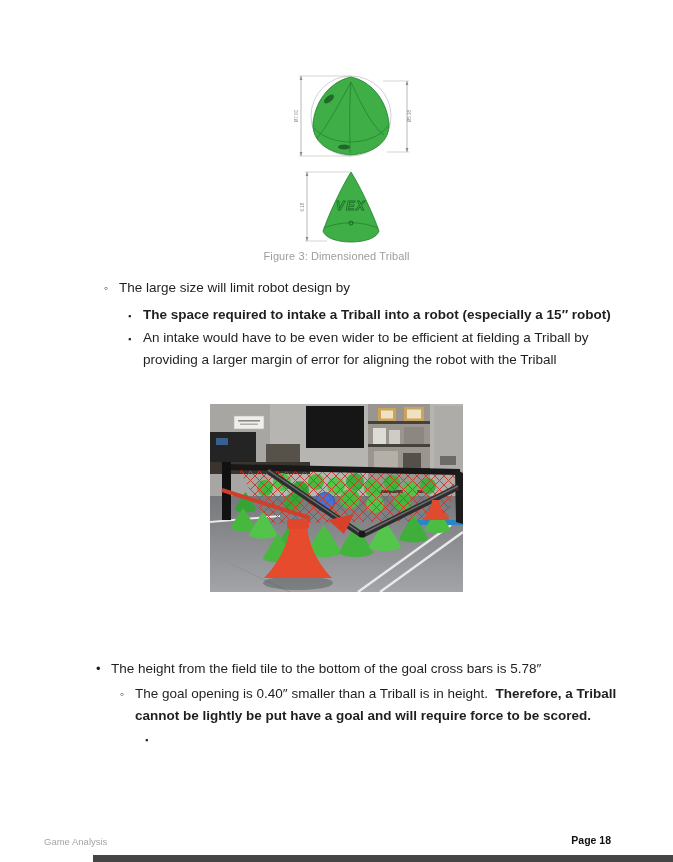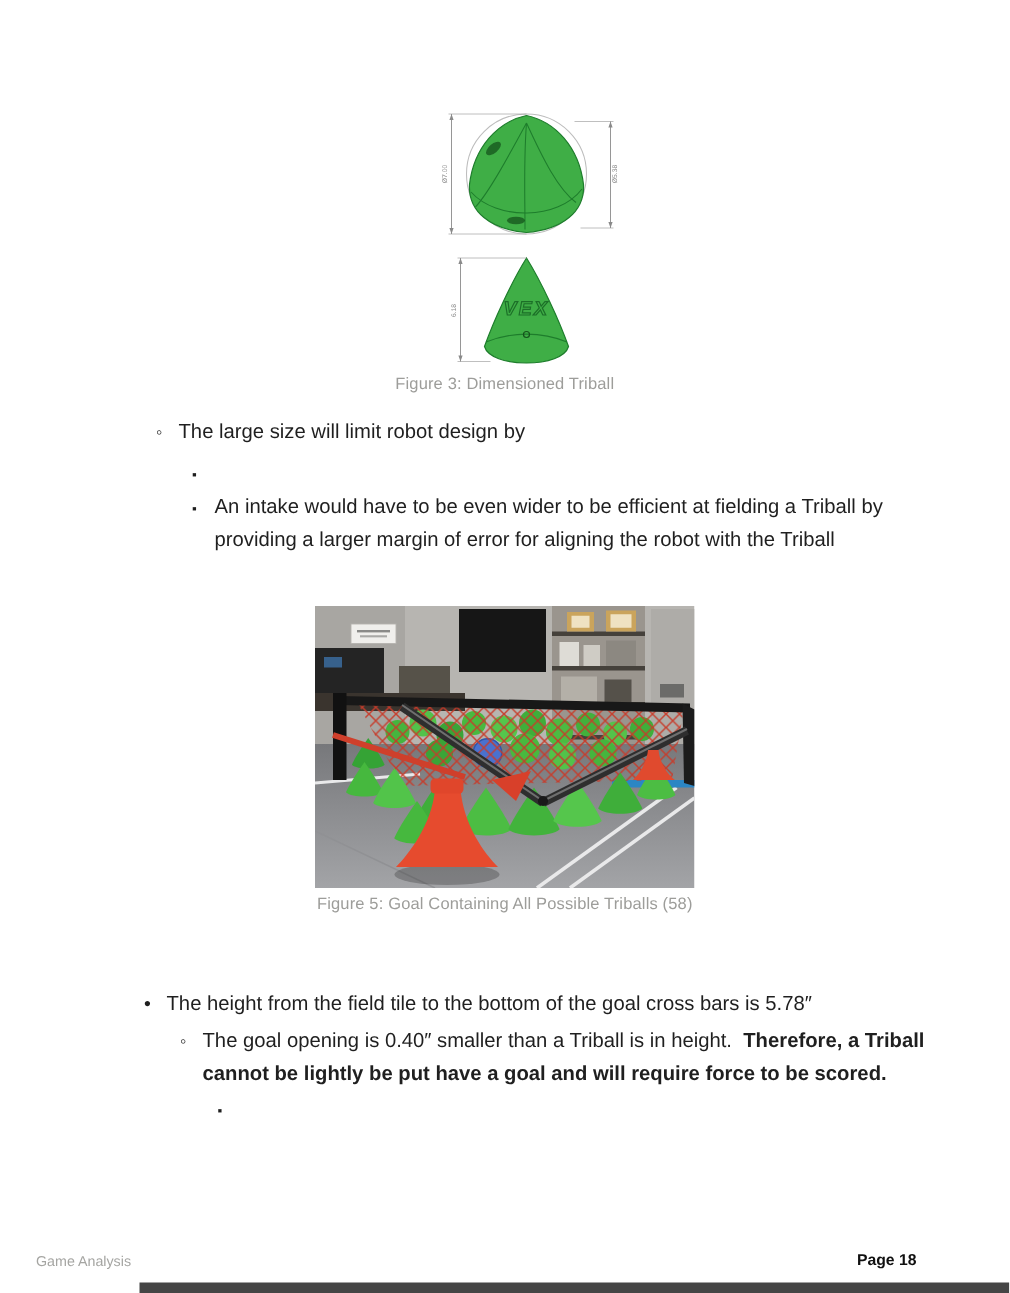--- a/index.html
+++ b/index.html
@@ -11,21 +11,21 @@
     position:absolute;left:0;width:673px;text-align:center;
     font-size:11px;color:#9d9d9a;letter-spacing:.1px;
   }
   .txt{position:absolute;font-size:13.5px;line-height:22px;}
   .bullet{padding-left:15px;}
   .bullet .m{position:absolute;left:0;top:0;}
   .m-circle{font-size:12px;}
   .m-square{font-size:9px;top:1px !important;}
   .m-disc{font-size:13px;}
   .bold{font-weight:700;}
-  .footer-left{position:absolute;left:24px;top:836px;font-size:9.5px;color:#a5a5a2;}
+  .footer-left{position:absolute;left:44px;top:836px;font-size:9.5px;color:#a5a5a2;}
   .footer-right{position:absolute;right:62px;top:834px;font-size:10.5px;font-weight:700;color:#101010;}
   .bottom-bar{position:absolute;left:93px;right:0;bottom:0;height:7px;background:#454545;}
   svg{display:block;}
   .fig3{position:absolute;left:287px;top:68px;}
   .fig5{position:absolute;left:210px;top:404px;}
   .dimtext{font-size:4.5px;fill:#8a8a8a;font-family:"Liberation Sans",sans-serif;}
   .vexlogo{font-size:13px;font-weight:700;font-style:italic;letter-spacing:1.5px;
     fill:none;stroke:#1c6f28;stroke-width:.8;font-family:"Liberation Sans",sans-serif;}
 </style>
 </head>
@@ -76,20 +76,21 @@
   </svg>
 
   <div class="caption" style="top:250px">Figure 3: Dimensioned Triball</div>
 
   <div class="txt bullet" style="left:104px;top:277px;width:520px">
     <span class="m m-circle">◦</span>
     <span>The large size will limit robot design by</span>
   </div>
   <div class="txt bullet bold" style="left:128px;top:304px;width:530px">
     <span class="m m-square">▪</span>
+    <span>The space required to intake a Triball into a robot (especially a 15″ robot)</span>
   </div>
   <div class="txt bullet" style="left:128px;top:327px;width:490px">
     <span class="m m-square">▪</span>
     <span>An intake would have to be even wider to be efficient at fielding a Triball by providing a larger margin of error for aligning the robot with the Triball</span>
   </div>
 
   <svg class="fig5" width="253" height="188" viewBox="0 0 253 188">
     <defs>
       <linearGradient id="floor" x1="0" y1="0" x2="0" y2="1">
         <stop offset="0" stop-color="#77787b"></stop>
@@ -184,21 +185,20 @@
     <circle cx="152" cy="130" r="3.4" fill="#1a1a1a"></circle>
 
     <line x1="12" y1="86" x2="100" y2="114" stroke="#cf3f2b" stroke-width="4"></line>
     <polygon points="118,116 144,110 134,130" fill="#d8402a"></polygon>
     <ellipse cx="88" cy="179" rx="35" ry="7" fill="rgba(0,0,0,0.22)"></ellipse>
     <path d="M80,122 C78,146 62,166 54,174 L122,174 C113,165 99,146 97,122 Z" fill="#e64b2e"></path>
     <rect x="77" y="115" width="22" height="10" rx="3" fill="#e0462b"></rect>
     <path d="M222,96 C221,106 215,113 212,116 L240,116 C236,113 230,106 229,96 Z" fill="#e04a2e"></path>
   </svg>
 
-  <div class="caption" style="top:597px">Figure 5: Goal Containing All Possible Triballs (58)</div>
 
 
   <div class="txt bullet" style="left:96px;top:658px;width:540px">
     <span class="m m-disc">•</span>
     <span>The height from the field tile to the bottom of the goal cross bars is 5.78″</span>
   </div>
   <div class="txt bullet" style="left:120px;top:683px;width:510px">
     <span class="m m-circle">◦</span>
     <span>The goal opening is 0.40″ smaller than a Triball is in height.&nbsp; </span><span class="bold">Therefore, a Triball cannot be lightly be put have a goal and will require force to be scored.</span>
   </div>

